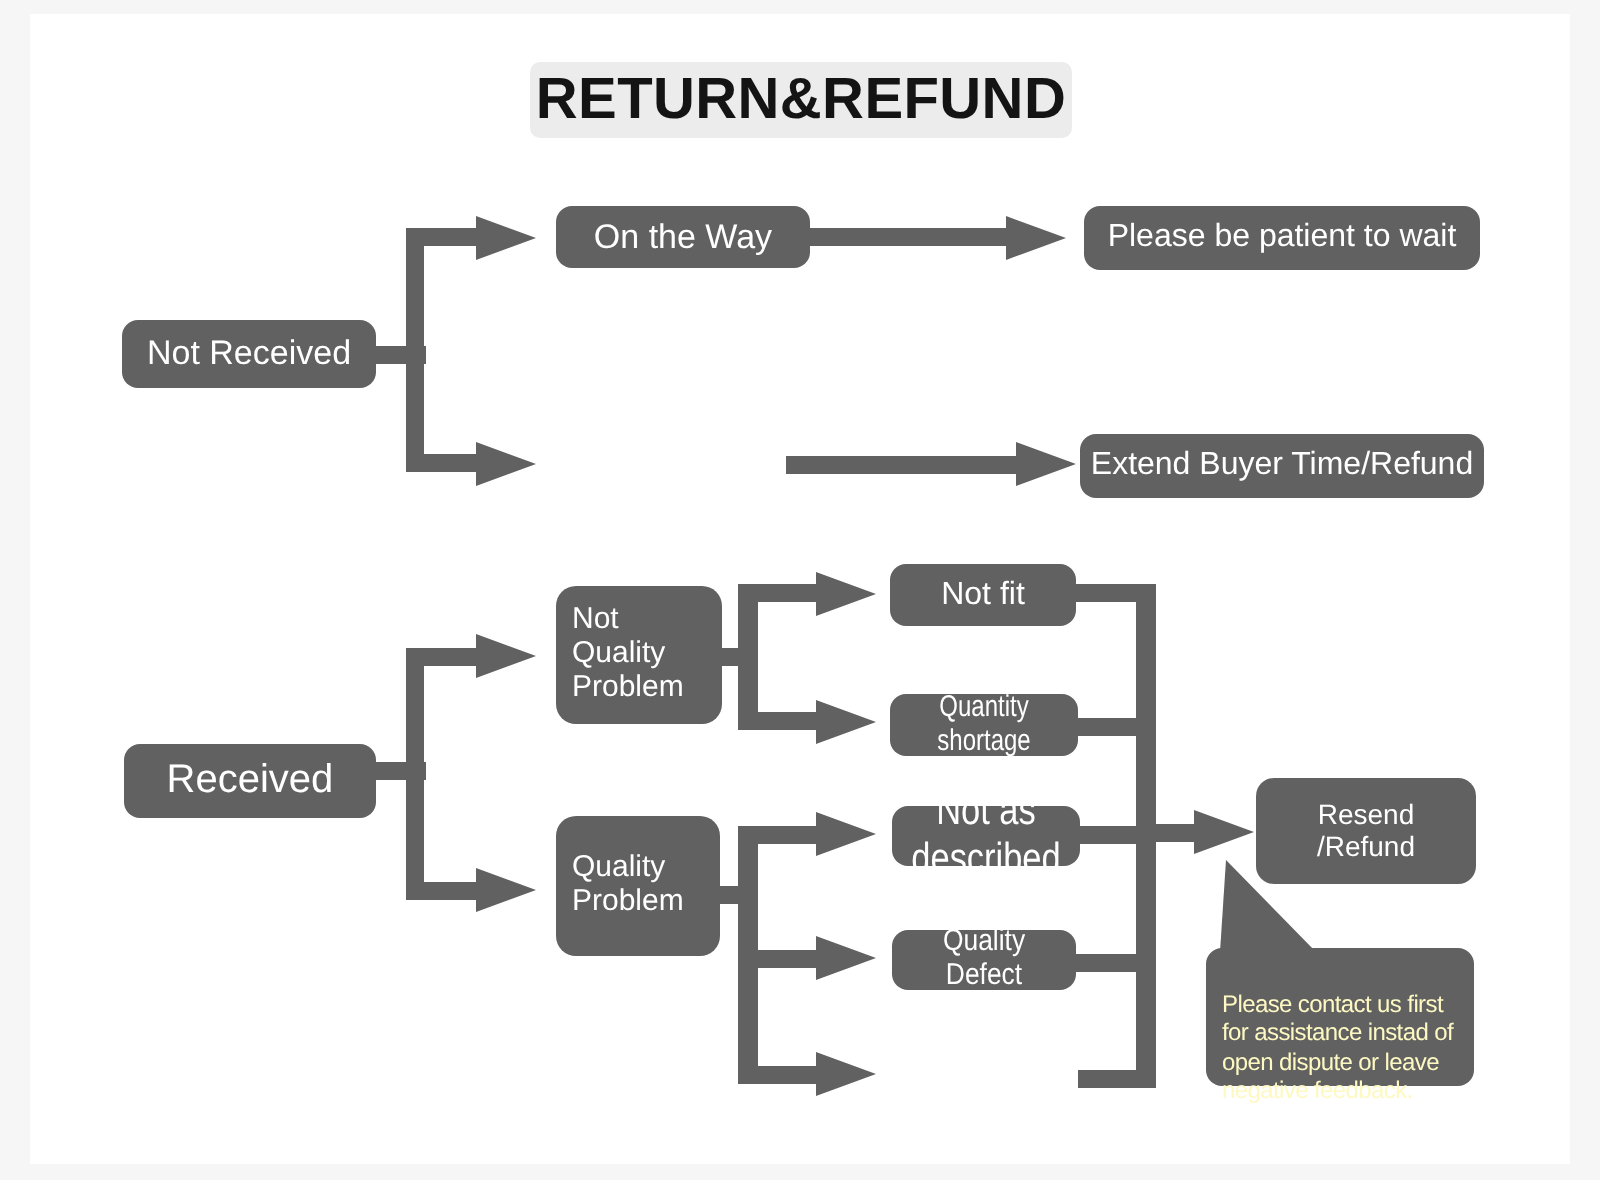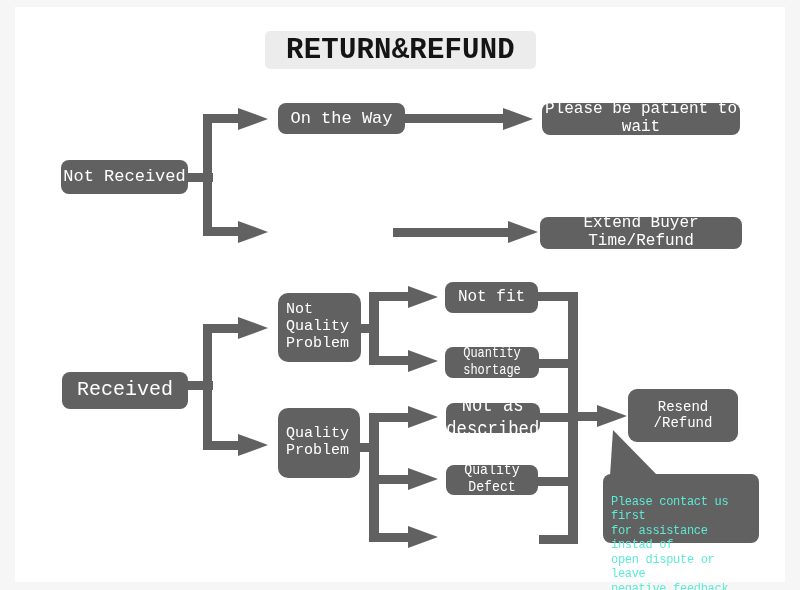--- a/index.html
+++ b/index.html
@@ -1,18 +1,18 @@
 <!DOCTYPE html>
 <html><head>
 <meta charset="utf-8">
 <style>
   html,body{margin:0;padding:0;}
   .stage{
     position:relative;width:800px;height:590px;background:#f6f6f6;
-    font-family:Liberation Mono, monospace;overflow:hidden;
+    font-family:Liberation Sans, sans-serif;overflow:hidden;
   }
   .canvas{position:absolute;left:15px;top:7px;width:770px;height:575px;background:#ffffff;}
   .title{
     position:absolute;left:265px;top:31px;width:271px;height:38px;
     background:#ececec;color:#141414;border-radius:5px;
     display:flex;align-items:center;justify-content:center;
     font-size:29px;font-weight:700;letter-spacing:0.2px;
   }
   .node{
     position:absolute;background:#616161;color:#ffffff;border-radius:8px;
@@ -24,22 +24,22 @@
   .cond80 span{transform:scaleX(0.80);}
   .cond82 span{transform:scaleX(0.82);}
   .cond88 span{transform:scaleX(0.88);}
   .ln{position:absolute;background:#616161;}
   .ah{
     position:absolute;width:0;height:0;
     border-top:11px solid transparent;border-bottom:11px solid transparent;
     border-left:30px solid #616161;
   }
   .note{
-    position:absolute;left:603px;top:474px;width:156px;height:69px;
-    background:#616161;color:#5eead4;border-radius:8px;
+    position:absolute;left:603px;top:474px;width:134px;height:69px;
+    background:#616161;color:#fef9c3;border-radius:8px;
     font-size:12px;line-height:14.5px;letter-spacing:-0.3px;
     padding:6px 4px 0 8px;box-sizing:border-box;white-space:pre-line;text-align:left;
   }
   .tail{position:absolute;left:600px;top:428px;}
 </style>
 </head>
 <body>
 
 <div class="stage">
   <div class="canvas"></div>

